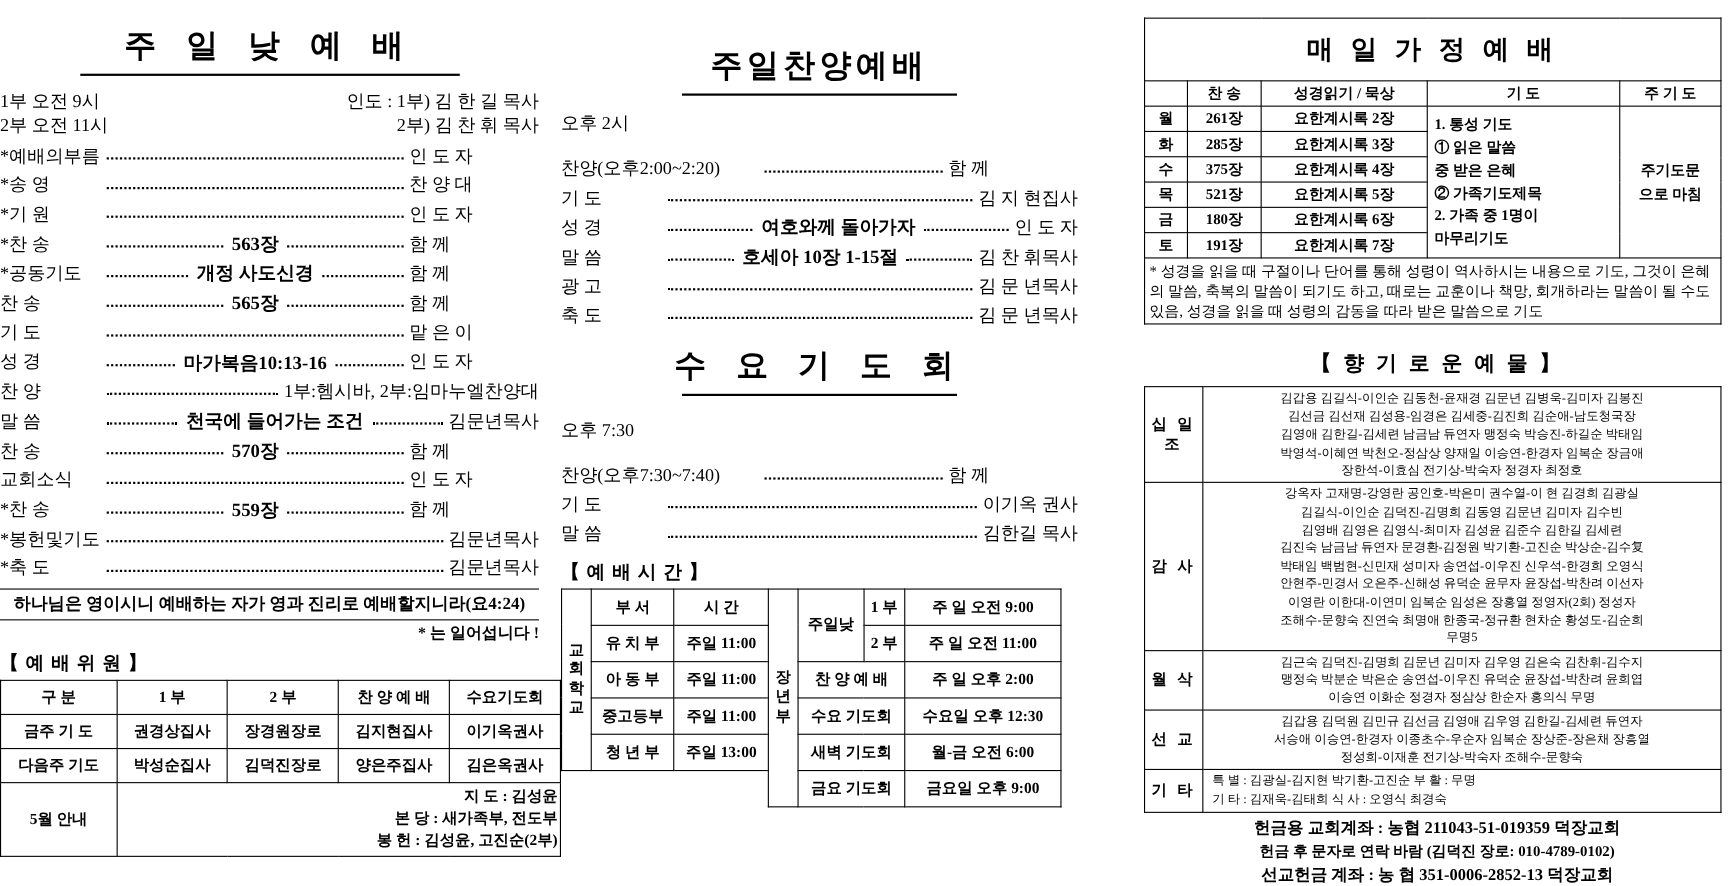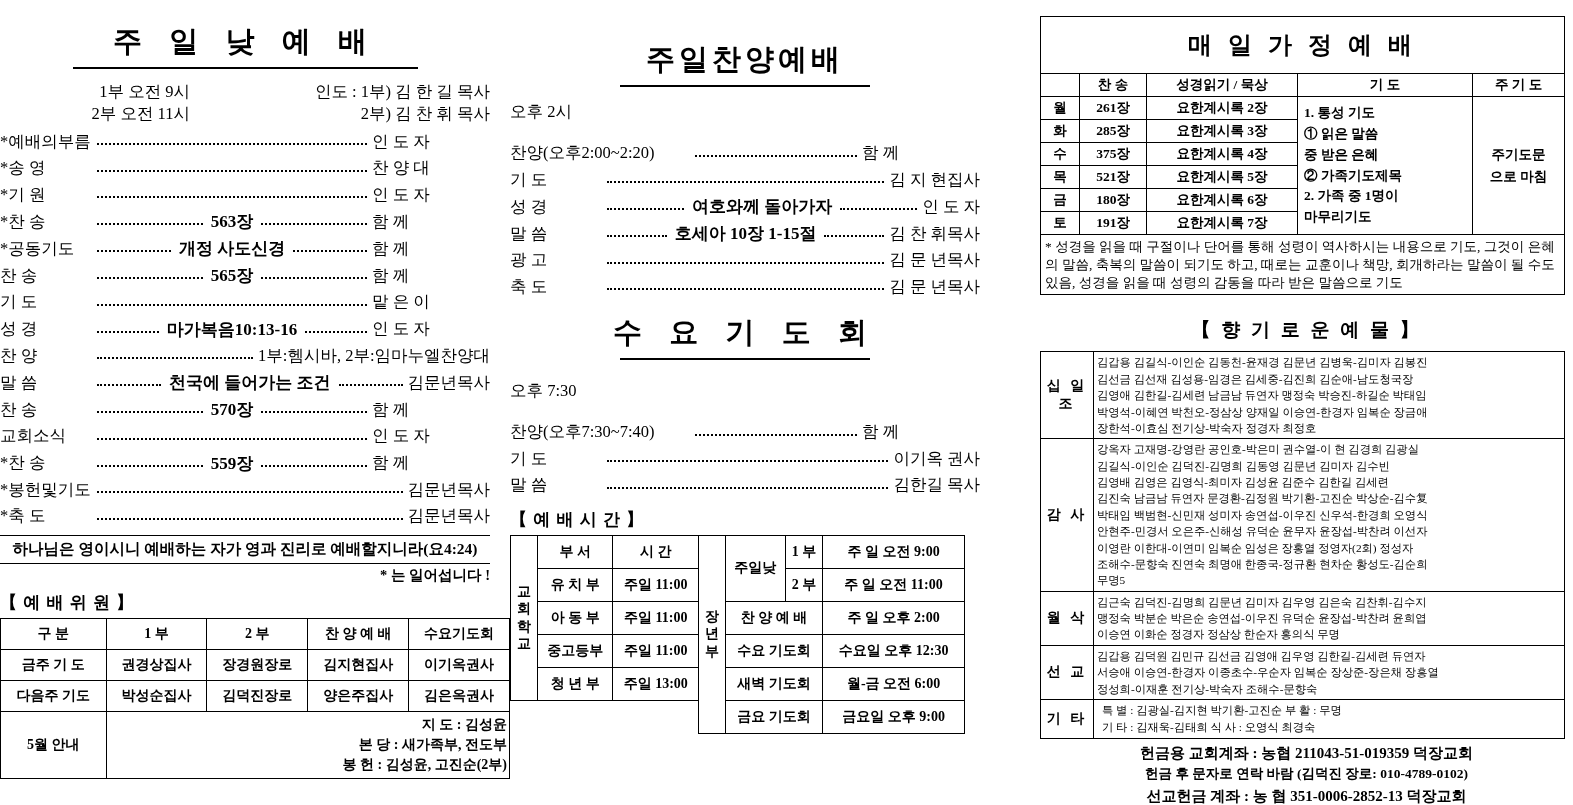--- a/index.html
+++ b/index.html
@@ -67,21 +67,21 @@
     flex:0 0 auto;
     text-align:right;
     display:flex;
     justify-content:space-between;
     width:118px;
   }
   .ord .who.solid{display:block;text-align:right;width:auto;}
 
   .twoline{font-size:16.5px;line-height:1.35;margin-bottom:8px;}
   .twoline .rowline{display:flex;justify-content:space-between;}
-  .twoline .left{width:190px;text-align:right;}
+  .twoline .left{width:190px;}
 
   .verse{
     text-align:center;
     font-weight:bold;
     font-size:15.5px;
     border-top:1.5px solid #000;
     border-bottom:1.5px solid #000;
     padding:3px 0 3px 0;
     margin-top:4px;
   }
@@ -121,21 +121,21 @@
   .daily-note{
     border:1px solid #000;border-top:none;
     width:525px;box-sizing:border-box;
     font-size:13.5px;line-height:1.32;padding:3px 4px;
   }
 
   
   table.offer{width:525px;table-layout:fixed;}
   table.offer td{border:1px solid #000;font-size:11.3px;padding:2px 3px;vertical-align:middle;}
   table.offer td.cat{width:46px;text-align:center;font-weight:bold;font-size:14px;letter-spacing:3px;}
-  table.offer td.names{line-height:1.45;}
+  table.offer td.names{text-align:center;line-height:1.45;}
   .acct{
     font-size:15px;font-weight:bold;text-align:center;line-height:1.5;margin-top:3px;
   }
   .acct .sub{font-size:13.5px;}
 </style>
 </head>
 <body>
 
 <div class="page">
 

